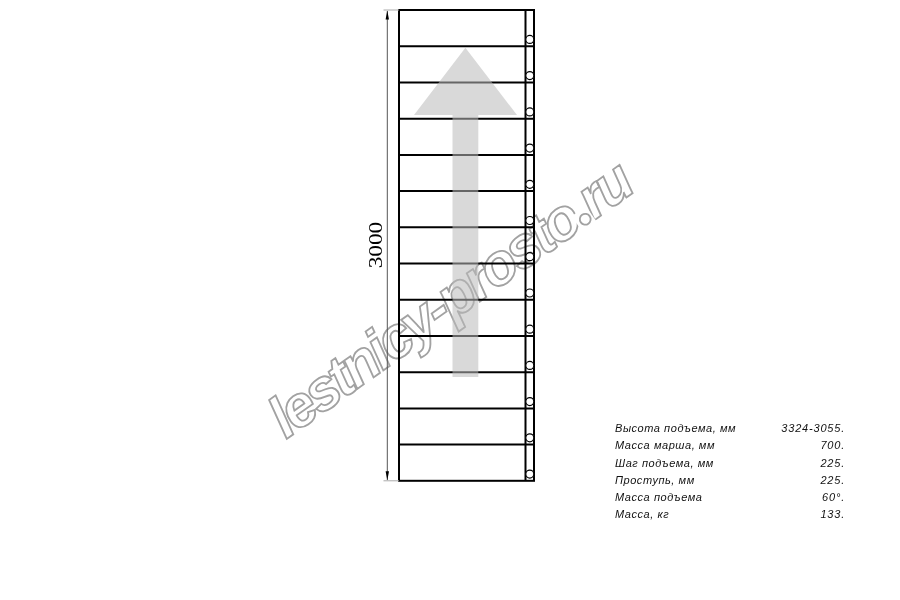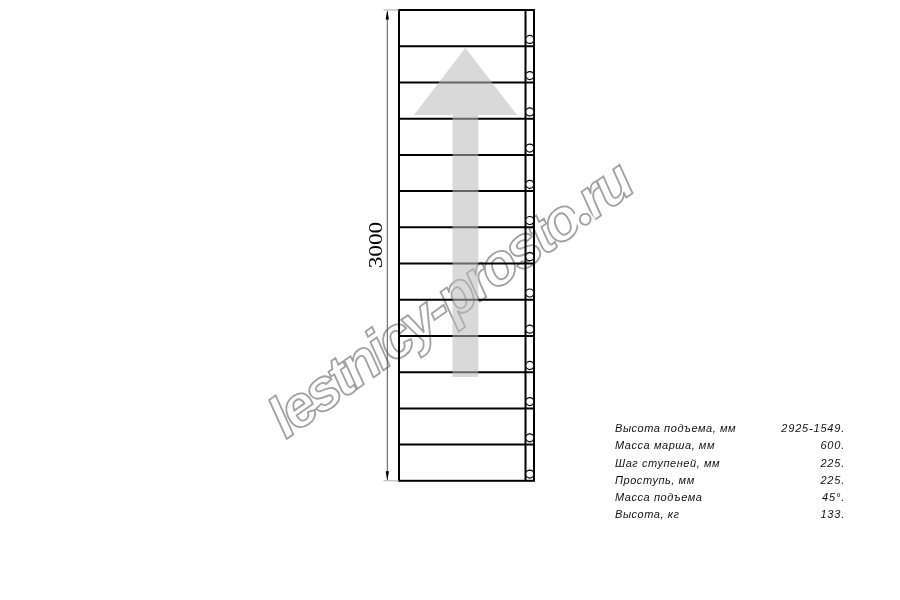--- a/index.html
+++ b/index.html
@@ -65,41 +65,41 @@
 
   <text x="0" y="0" transform="translate(381.5,245) rotate(-90)" font-family="Liberation Serif, serif" font-size="18" text-anchor="middle" textLength="46.5" lengthAdjust="spacingAndGlyphs" fill="#000">3000</text>
 
   <path d="M 465.4 47.8 L 517 115 L 478.3 115 L 478.3 377 L 452.5 377 L 452.5 115 L 414 115 Z" fill="#bababa" fill-opacity="0.55"></path>
 </svg>
 
 <div id="specs">
 
   <div class="row">
         <span>Высота подъема, мм</span>
-        <span>2925-1549.</span>
+        <span>3324-3055.</span>
       </div>
 
   <div class="row">
         <span>Масса марша, мм</span>
-        <span>600.</span>
+        <span>700.</span>
       </div>
 
   <div class="row">
-        <span>Шаг ступеней, мм</span>
+        <span>Шаг подъема, мм</span>
         <span>225.</span>
       </div>
 
   <div class="row">
         <span>Проступь, мм</span>
         <span>225.</span>
       </div>
 
   <div class="row">
         <span>Масса подъема</span>
-        <span>45°.</span>
+        <span>60°.</span>
       </div>
 
   <div class="row">
-        <span>Высота, кг</span>
+        <span>Масса, кг</span>
         <span>133.</span>
       </div>
 </div>
 </div>
 
 </body></html>

